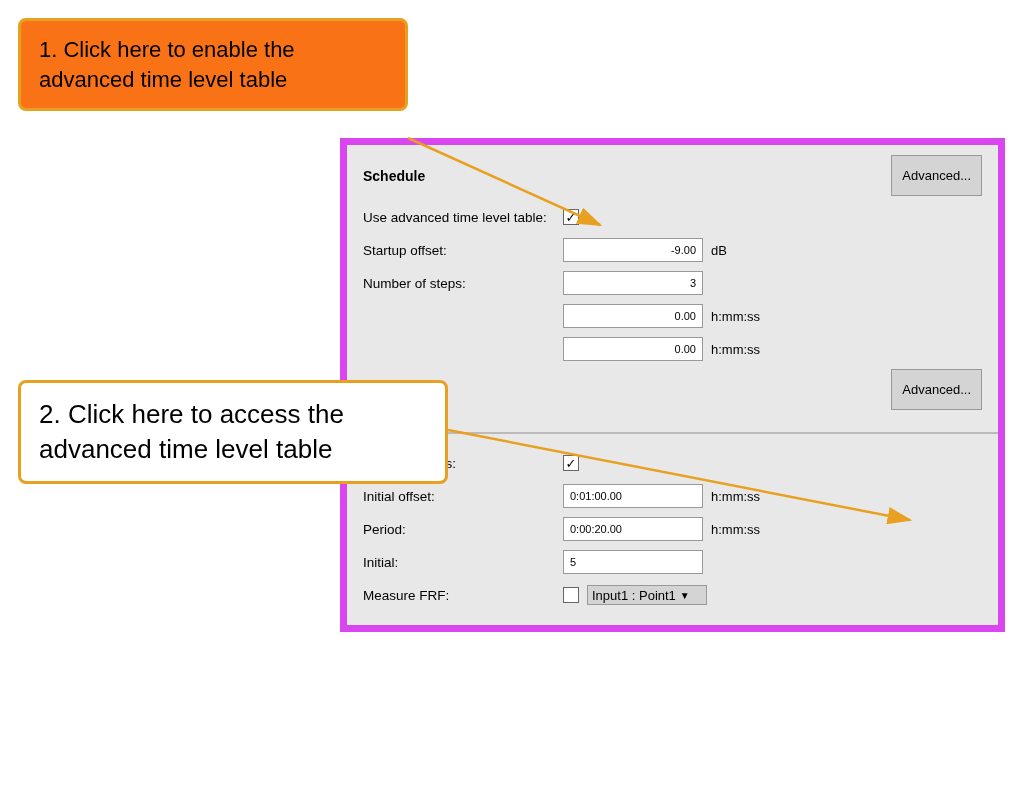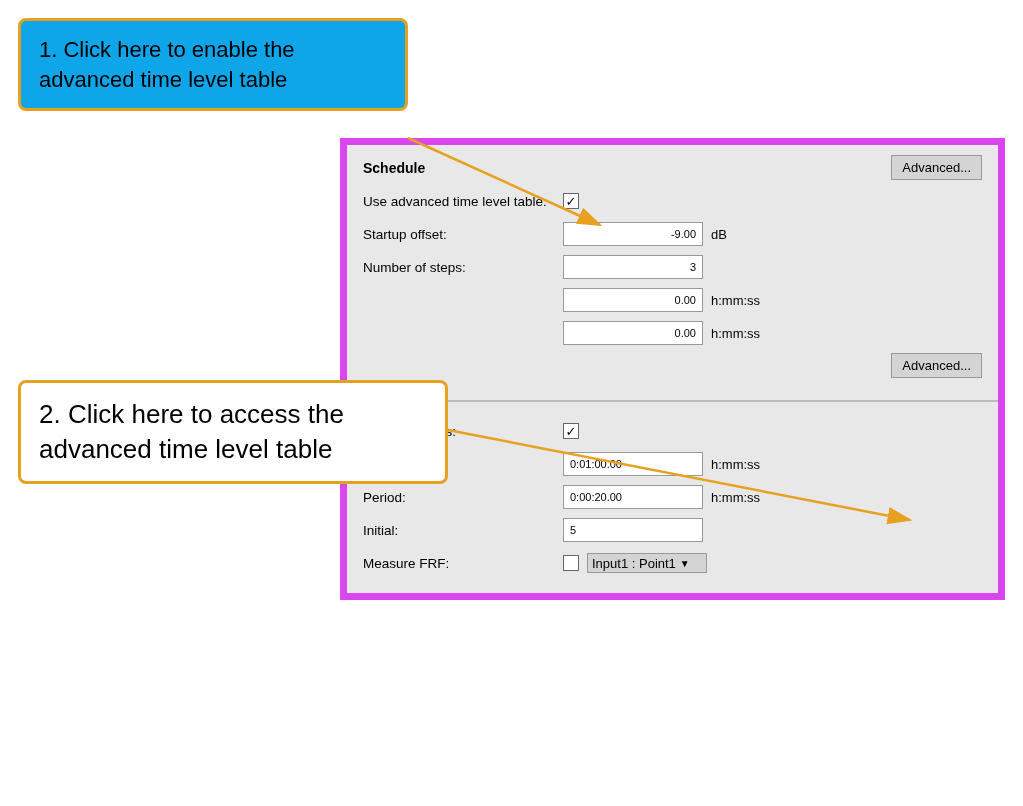--- a/index.html
+++ b/index.html
@@ -19,21 +19,21 @@
       height: 806px;
       background: #fff;
     }
 
     
     .callout-1 {
       position: absolute;
       top: 18px;
       left: 18px;
       width: 390px;
-      background: #0ea5e9;
+      background: #f97316;
       border: 3px solid #e8a020;
       border-radius: 8px;
       padding: 14px 18px;
       z-index: 10;
     }
     .callout-1 .callout-text {
       font-size: 22px;
       line-height: 1.35;
       color: #000;
       font-weight: normal;
@@ -79,21 +79,21 @@
       color: #000;
       margin-bottom: 8px;
       display: flex;
       align-items: center;
       justify-content: space-between;
     }
 
     .advanced-btn {
       background: #d4d4d4;
       border: 1px solid #999;
-      padding: 4px 10px;
+      padding: 12px 10px;
       font-size: 13px;
       cursor: pointer;
       min-width: 90px;
       text-align: left;
     }
 
     .form-row {
       display: flex;
       align-items: center;
       margin-bottom: 7px;

